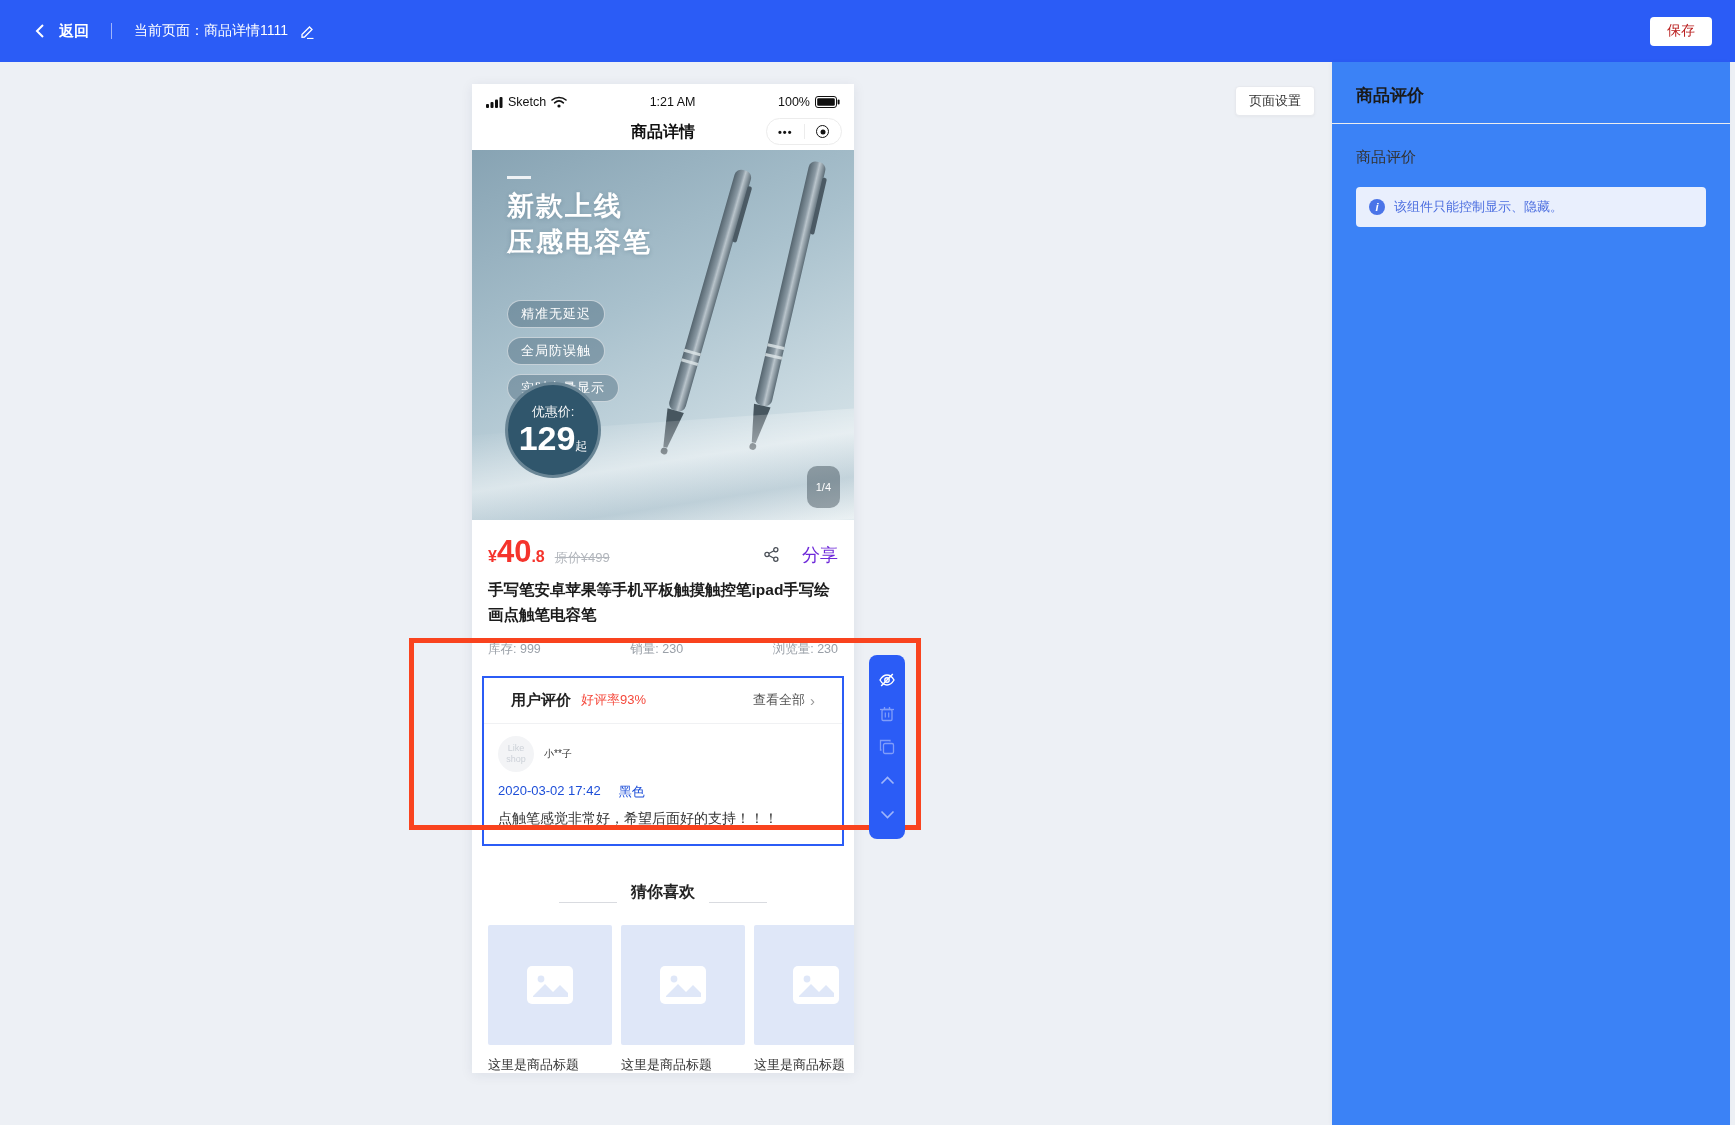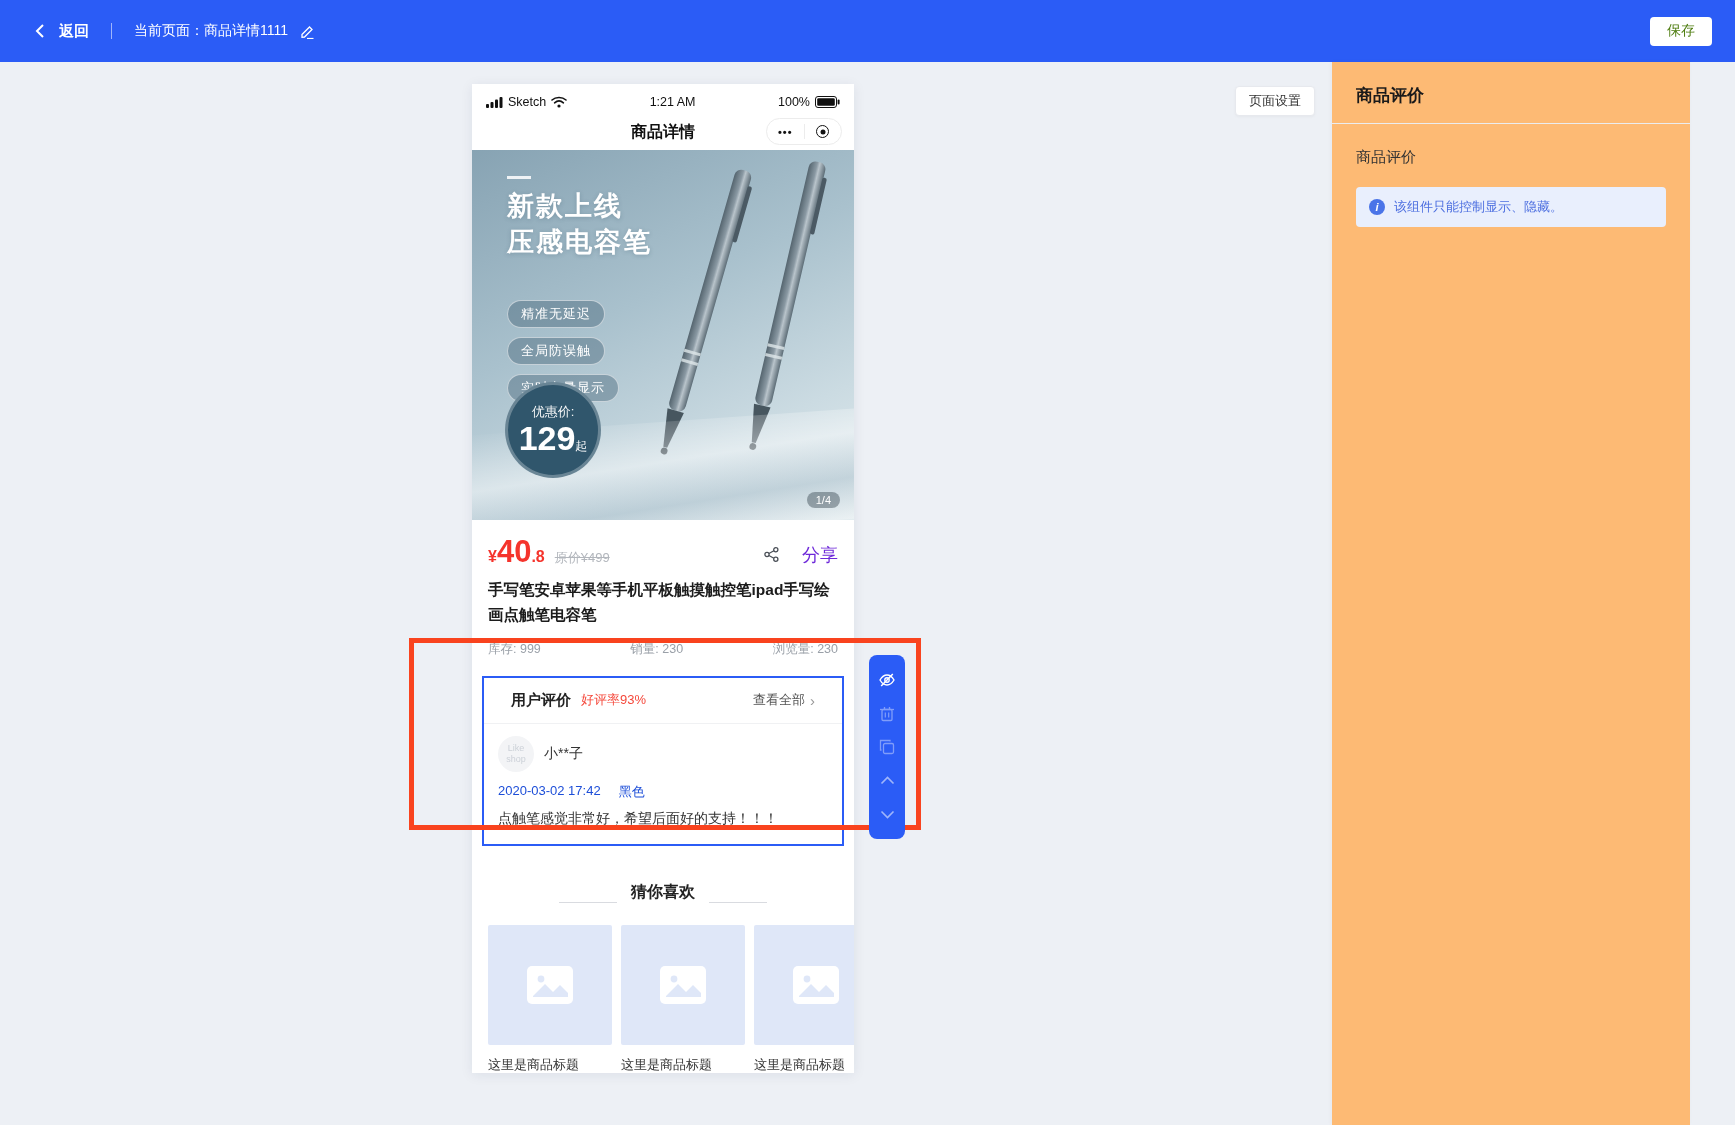--- a/index.html
+++ b/index.html
@@ -8,21 +8,21 @@
 
   
   .topbar { position:absolute; left:0; top:0; width:100%; height:62px; background:#2b5cf6;
             display:flex; align-items:center; padding:0 23px 0 35px; color:#fff; }
   .back-group { display:flex; align-items:center; gap:14px; cursor:pointer; }
   .back-label { font-size:15px; font-weight:bold; }
   .topbar-divider { width:1px; height:16px; background:rgba(255,255,255,.55); margin:0 22px; }
   .current-page { font-size:14px; }
   .edit-icon { margin-left:12px; display:flex; align-items:center; }
   .topbar-spacer { flex:1; }
-  .save-btn { width:62px; height:29px; background:#fff; color:#4d7c0f; font-size:14px;
+  .save-btn { width:62px; height:29px; background:#fff; color:#b91c1c; font-size:14px;
               border:none; border-radius:4px; cursor:pointer; font-family:inherit; }
 
   
   .page-settings-btn { position:absolute; left:1235px; top:86px; width:80px; height:30px;
               background:#fff; border:1px solid #e7e9ee; border-radius:4px; font-size:13px;
               color:#333; cursor:pointer; font-family:inherit; box-shadow:0 1px 3px rgba(0,0,0,.04); }
 
   
   .phone { position:absolute; left:472px; top:84px; width:382px; height:989px; background:#fff;
            box-shadow:0 2px 12px rgba(20,40,80,.08); overflow:hidden; }
@@ -52,21 +52,21 @@
   .price-circle { position:absolute; left:33px; top:232px; width:96px; height:96px; border-radius:50%;
             background:#30566c; border:3px solid rgba(255,255,255,.28); color:#fff;
             display:flex; flex-direction:column; align-items:center; justify-content:center; }
   .price-circle .pc-label { font-size:13px; opacity:.95; }
   .price-circle .pc-value { font-size:34px; font-weight:bold; line-height:1.05; }
   .price-circle .pc-suffix { font-size:12px; font-weight:normal; }
   .banner-platform { position:absolute; left:-30px; right:-30px; bottom:-12px; height:110px;
             background:linear-gradient(175deg,rgba(255,255,255,.0) 0%,rgba(255,255,255,.45) 40%,rgba(150,175,190,.35) 70%,rgba(255,255,255,.4) 100%);
             transform:rotate(-4deg); }
   .pens-svg { position:absolute; right:16px; top:8px; }
-  .page-indicator { position:absolute; right:14px; bottom:12px; padding:2px 9px; border-radius:10px;
+  .page-indicator { position:absolute; right:14px; bottom:12px; padding:15px 9px; border-radius:10px;
             background:rgba(30,45,55,.38); color:#fff; font-size:11px; }
 
   
   .prod-info { padding:16px 16px 0; background:#fff; }
   .price-row { display:flex; align-items:baseline; }
   .p-currency { color:#f5342c; font-size:16px; font-weight:bold; }
   .p-main { color:#f5342c; font-size:31px; font-weight:bold; line-height:1; }
   .p-dec { color:#f5342c; font-size:16px; font-weight:bold; }
   .p-orig { color:#b2b6bc; font-size:13px; text-decoration:line-through; margin-left:10px; }
   .share-group { margin-left:auto; display:flex; align-items:center; gap:23px; color:#6d28d9;
@@ -81,21 +81,21 @@
   .review-title { font-size:15px; font-weight:bold; color:#222; }
   .review-rate { font-size:13px; color:#f5483b; margin-left:10px; }
   .view-all { margin-left:auto; font-size:13px; color:#555; cursor:pointer; display:flex; align-items:center; gap:5px; }
   .view-all .chev { color:#999; font-size:15px; }
   .review-divider { height:1px; background:#f0f1f3; }
   .review-body { padding:12px 14px 16px; }
   .reviewer-row { display:flex; align-items:center; }
   .avatar { width:36px; height:36px; border-radius:50%; background:#f3f4f6; color:#ccd1d8;
             font-size:9px; line-height:1.15; display:flex; flex-direction:column;
             align-items:center; justify-content:center; }
-  .reviewer-name { margin-left:10px; font-size:14px; color:#333; }
+  .reviewer-name { margin-left:10px; font-size:10px; color:#333; }
   .review-meta { margin-top:11px; font-size:13px; color:#1d4ed8; display:flex; gap:18px; }
   .review-content { margin-top:9px; font-size:14px; color:#333; }
 
   
   .rec-title-row { margin-top:36px; display:flex; align-items:flex-end; justify-content:center; gap:14px; }
   .rec-line { width:58px; height:1px; background:#d9dbe0; }
   .rec-title { font-size:16px; font-weight:bold; color:#222; }
   .rec-cards { margin-top:22px; padding-left:16px; display:flex; gap:9px; }
   .rec-card { width:124px; flex-shrink:0; }
   .rec-img { width:124px; height:120px; background:#dfe7f8; border-radius:2px;
@@ -106,21 +106,21 @@
   .selection-rect { position:absolute; left:409px; top:638px; width:512px; height:192px;
              border:5px solid #f9431e; pointer-events:none; }
   .comp-toolbar { position:absolute; left:869px; top:655px; width:36px; height:184px;
              background:#2b5cf6; border-radius:8px; display:flex; flex-direction:column;
              align-items:center; justify-content:space-around; padding:8px 0; }
   .tool-btn { width:20px; height:20px; display:flex; align-items:center; justify-content:center; cursor:pointer; border:none; background:transparent; padding:0; }
   .dim { opacity:.4; }
   .dim2 { opacity:.55; }
 
   
-  .sidebar { position:absolute; left:1332px; top:62px; width:358px; height:1063px; background:#fdba74;
+  .sidebar { position:absolute; left:1332px; top:62px; width:398px; height:1063px; background:#3b82f6;
              box-shadow:-1px 0 4px rgba(20,40,80,.04); }
   .sidebar-head { padding:22px 24px 16px; font-size:17px; font-weight:bold; color:#1a1a1a;
              border-bottom:1px solid #ebedf0; }
   .sidebar-body { padding:24px; }
   .sidebar-section-label { font-size:15px; color:#333; }
   .info-box { margin-top:20px; background:#e9effd; border-radius:4px; padding:11px 13px;
               display:flex; align-items:center; gap:9px; }
   .info-icon { width:16px; height:16px; border-radius:50%; background:#4a74e8; color:#fff;
                font-size:11px; font-weight:bold; display:flex; align-items:center;
                justify-content:center; flex-shrink:0; font-style:italic; }

